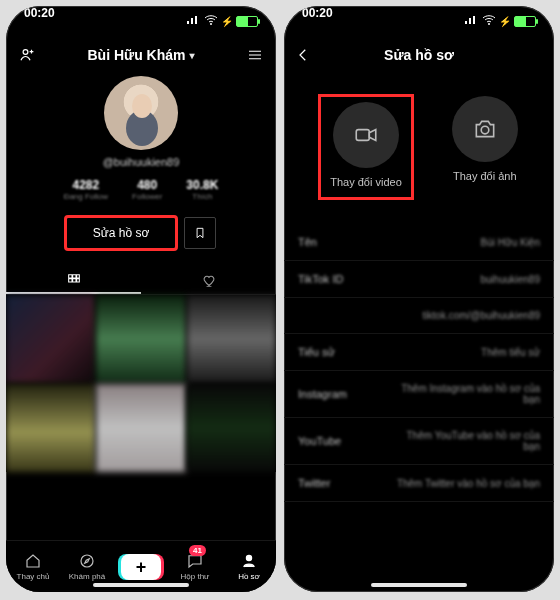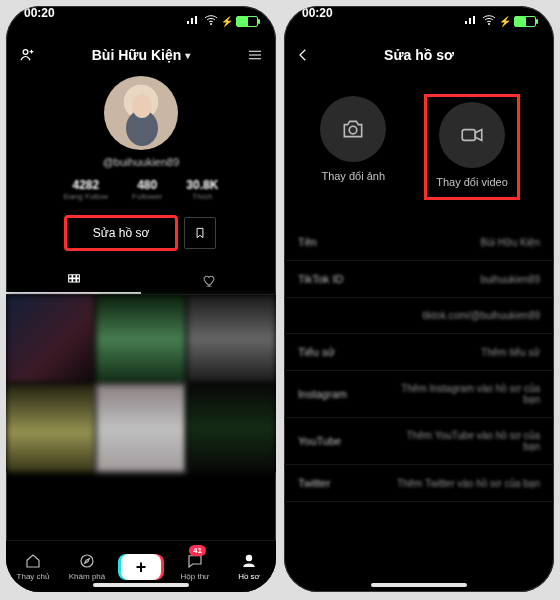--- a/index.html
+++ b/index.html
@@ -144,21 +144,21 @@
 
     <div class="hdr">
       <span class="icon addfriend">
         <svg viewBox="0 0 24 24">
             <circle cx="10" cy="8" r="3.2"></circle>
             <path d="M4 19c1-4 5-5 6-5s5 1 6 5"></path>
             <path d="M18 5v5M15.5 7.5h5"></path>
           </svg>
       </span>
       <span class="title">
-        <span>Bùi Hữu Kiện</span>
+        <span>Bùi Hữu Khám</span>
         <span class="chev">▾</span>
       </span>
       <span class="icon ham">
         <svg viewBox="0 0 24 24">
             <path d="M4 7h16M4 12h16M4 17h16"></path>
           </svg>
       </span>
     </div>
 
     <div class="profile">
@@ -272,38 +272,38 @@
       <span class="icon back">
         <svg viewBox="0 0 24 24">
             <path d="M15 5l-7 7 7 7"></path>
           </svg>
       </span>
       <span class="title">Sửa hồ sơ</span>
     </div>
 
     <div class="content">
       <div class="mediarow">
+        <div class="mediaopt hl redbox">
+          <div class="circle">
+            <svg viewBox="0 0 24 24">
+                <rect x="3" y="7" width="12" height="10" rx="2"></rect>
+                <path d="M15 10l6-3v10l-6-3z"></path>
+              </svg>
+          </div>
+          <span class="lab">Thay đổi video</span>
+        </div>
         <div class="mediaopt">
           <div class="circle">
             <svg viewBox="0 0 24 24">
                 <path d="M4 8h3l2-3h6l2 3h3v11H4z"></path>
                 <circle cx="12" cy="13" r="3.5"></circle>
               </svg>
           </div>
           <span class="lab">Thay đổi ảnh</span>
         </div>
-        <div class="mediaopt hl redbox">
-          <div class="circle">
-            <svg viewBox="0 0 24 24">
-                <rect x="3" y="7" width="12" height="10" rx="2"></rect>
-                <path d="M15 10l6-3v10l-6-3z"></path>
-              </svg>
-          </div>
-          <span class="lab">Thay đổi video</span>
-        </div>
       </div>
 
       <div class="formlist">
         <div class="frow">
           <span class="k">Tên</span>
           <span class="v">Bùi Hữu Kiện</span>
         </div>
         <div class="frow">
           <span class="k">TikTok ID</span>
           <span class="v">buihuukien89</span>

